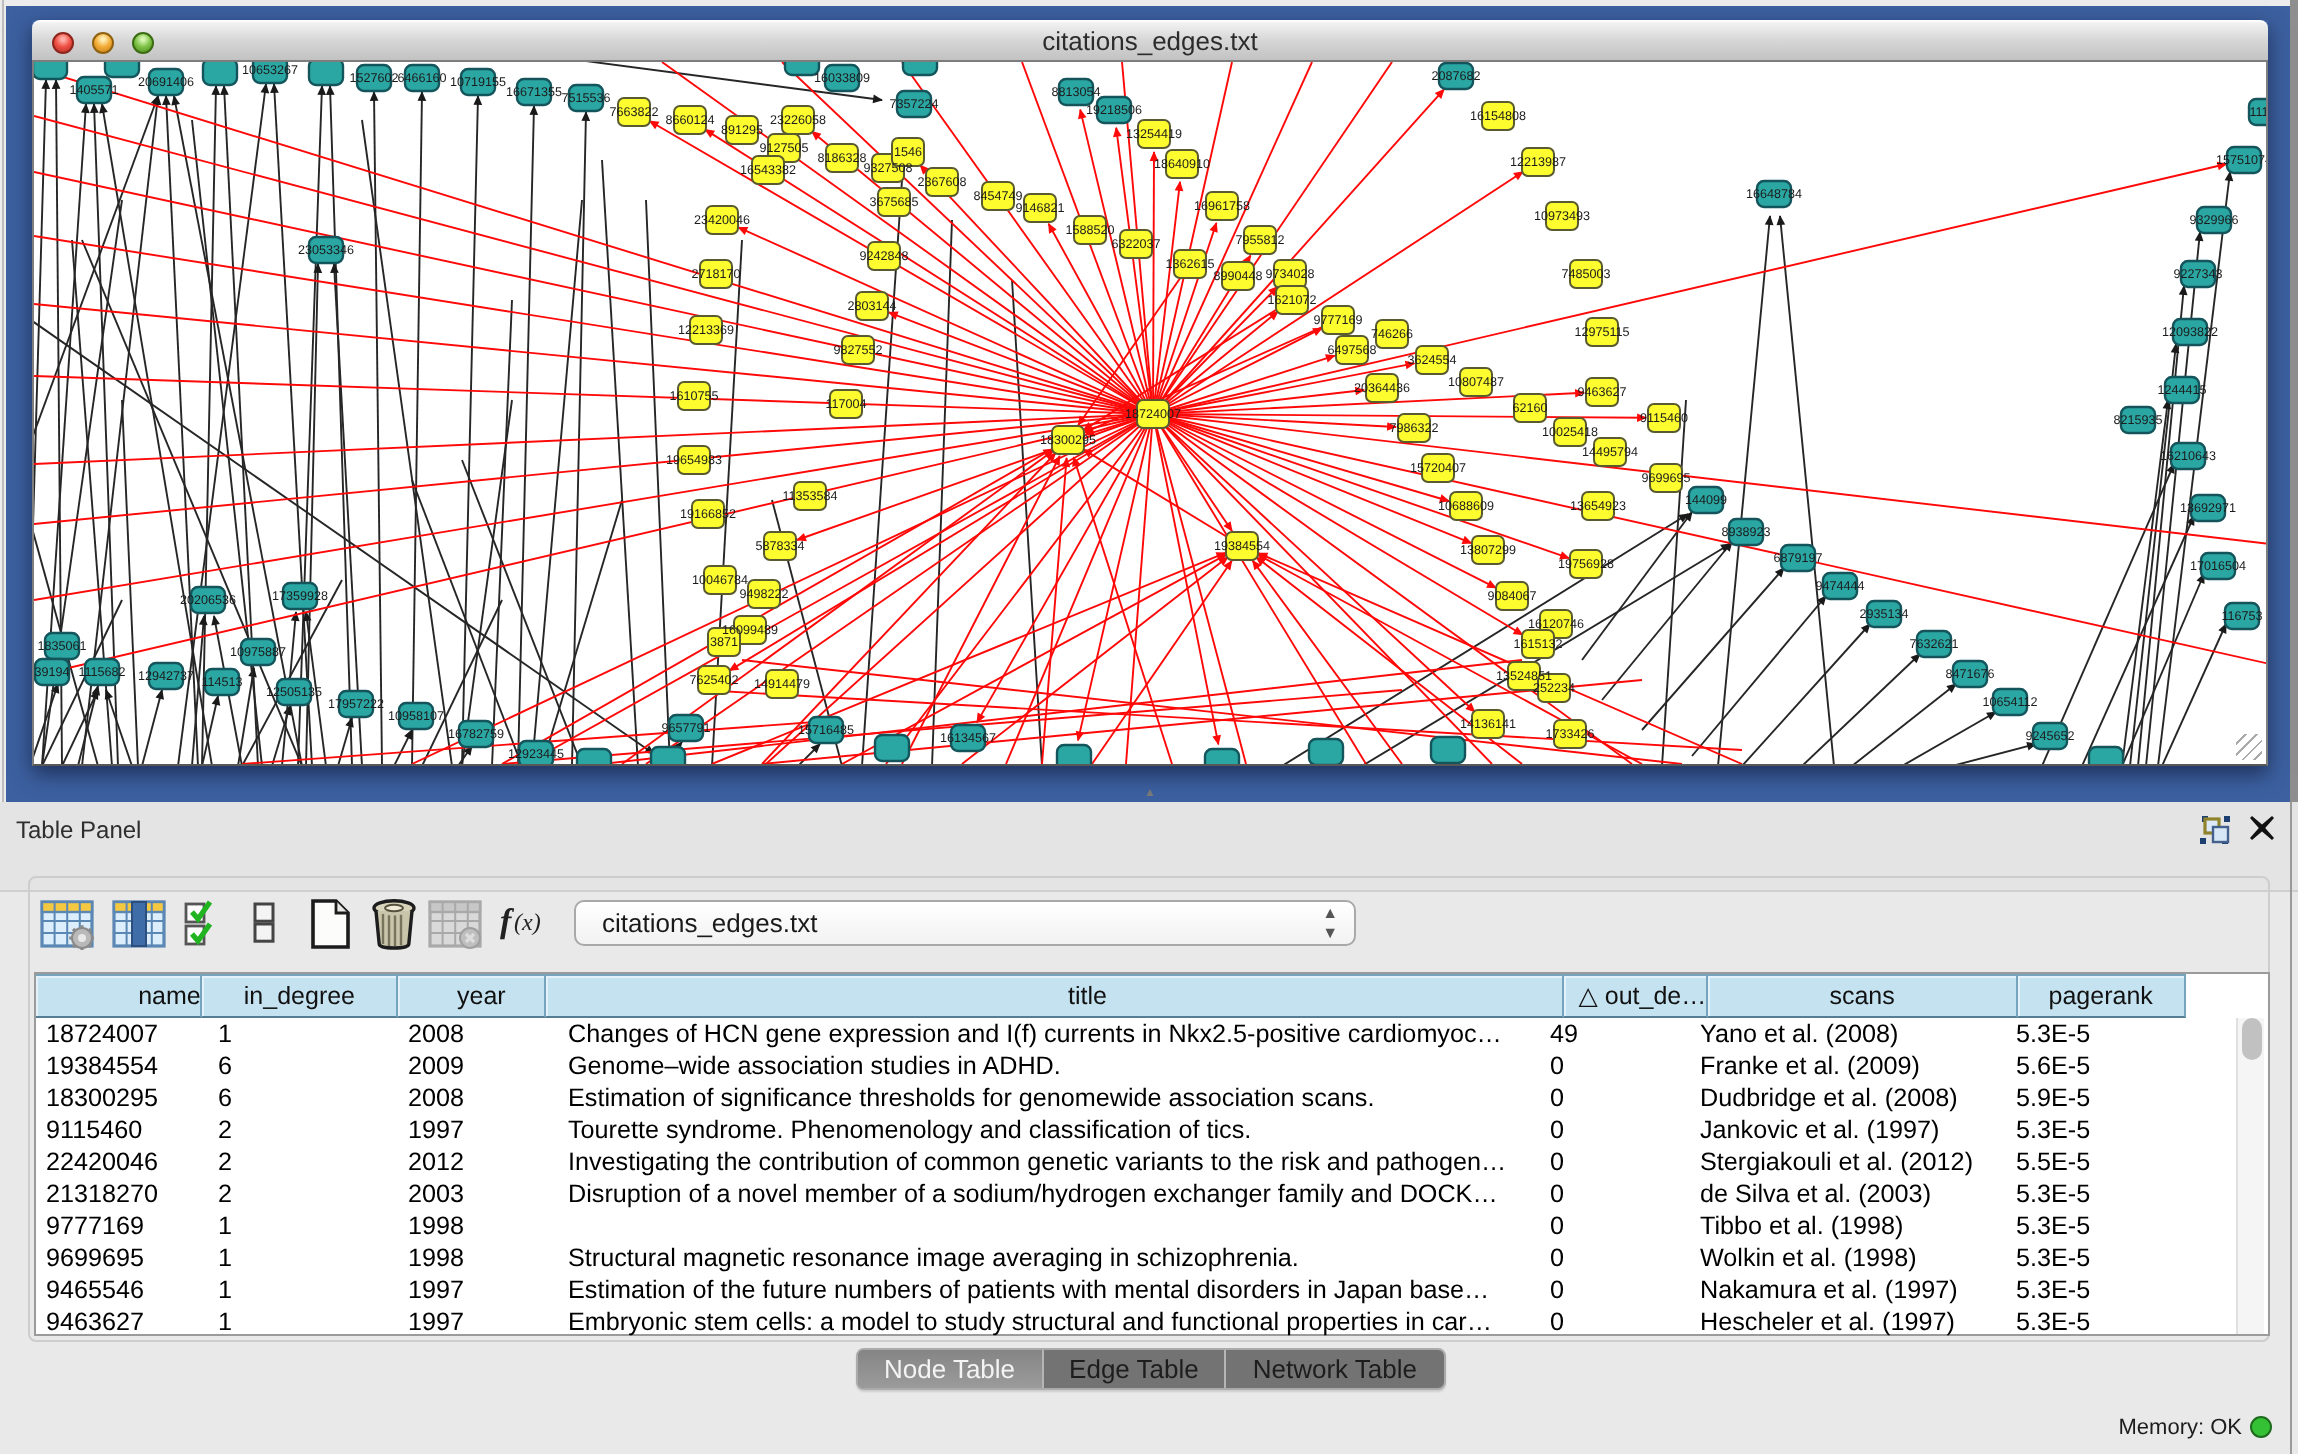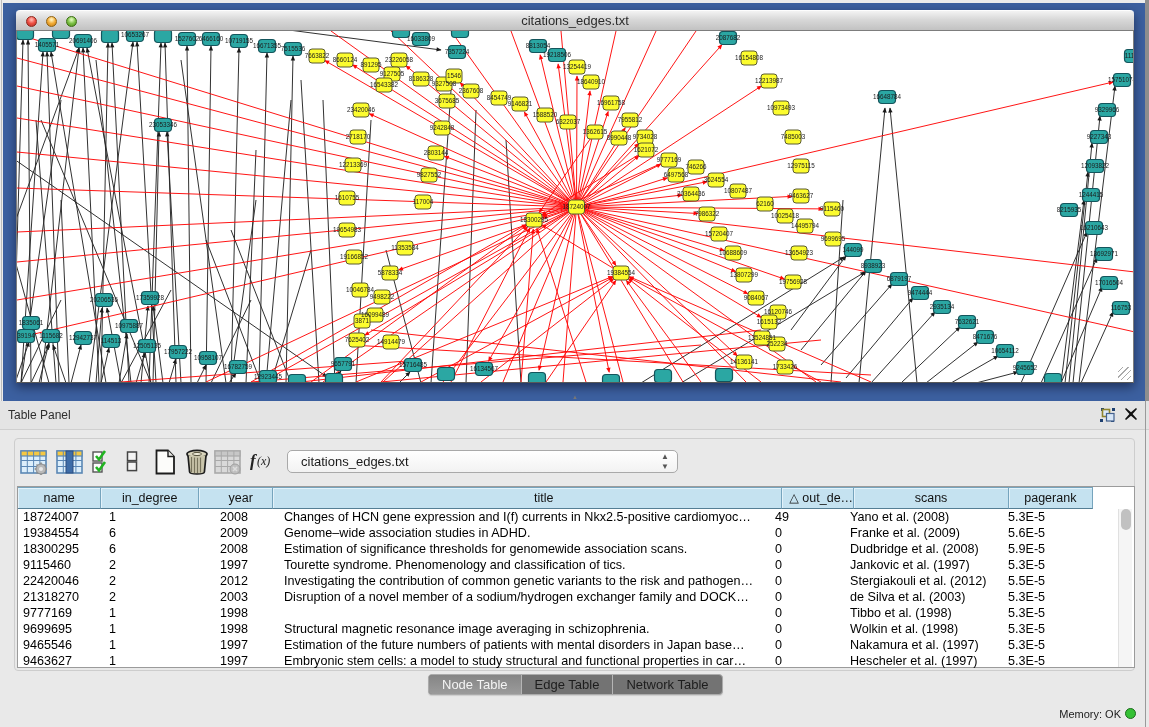--- a/index.html
+++ b/index.html
@@ -26,21 +26,21 @@
 .tl.r { left:10px; background:radial-gradient(circle at 50% 30%, #ffada6 10%, #ee4e42 50%, #b5342b 95%); border:0.5px solid #8e251c;}
 .tl.y { left:30px; background:radial-gradient(circle at 50% 30%, #ffedb3 10%, #f2ab35 50%, #c8821a 95%); border:0.5px solid #8f6110;}
 .tl.g { left:50px; background:radial-gradient(circle at 50% 30%, #d6f5b0 10%, #7cc045 50%, #52921f 95%); border:0.5px solid #3a6c12;}
 #canvas { position:absolute; left:0; top:21px; width:1118px; height:352px; background:#ffffff; overflow:hidden; border-left:1px solid #7e7e7e; border-right:1px solid #7e7e7e; border-bottom:1px solid #585858; }
 #canvas svg { position:absolute; left:0; top:0; }
 #grip { position:absolute; right:2px; bottom:2px; width:13px; height:13px;
   background:repeating-linear-gradient(135deg, transparent 0 3px, #aaa 3px 4px); }
 
 
 #panel { position:absolute; left:0; top:401px; width:1149px; height:326px; background:#e9e9e9; }
-#phead { position:absolute; left:0; top:0; width:1149px; height:29px; background:#e4e4e4;
+#phead { position:absolute; left:0; top:0; width:1149px; height:45px; background:#e4e4e4;
   border-bottom:1px solid #cfcfcf; }
 #phead .t { position:absolute; left:8px; top:7px; font-size:12px; color:#2e2e2e; }
 #phead svg { position:absolute; top:6px; }
 #pline { position:absolute; right:3px; top:0; width:1px; height:326px; background:#9a9a9a; }
 #group { position:absolute; left:14px; top:37px; width:1121px; height:233px;
   border:1px solid #cdcdcd; border-radius:4px; }
 
 
 #toolbar { position:absolute; left:18px; top:48px; height:30px; }
 #toolbar svg { position:absolute; top:0; }
@@ -50,28 +50,28 @@
 #combo .arr { position:absolute; right:8px; top:1px; font-size:8px; color:#555; line-height:10px; text-align:center; }
 
 
 #tbl { position:absolute; left:17px; top:85px; width:1118px; height:182px;
   background:#ffffff; border:1px solid #9b9b9b; }
 #thead { position:absolute; left:0; top:0; height:22px; width:1075px; display:flex;
   font-size:12.5px; color:#111; }
 #thead span { display:block; height:22px; line-height:21px; text-align:center;
   background:#c5e2f0; border-right:1px solid #76a4bd; border-top:1px solid #76a4bd;
   border-bottom:1px solid #557e94; box-shadow:inset 1px 1px 0 #e3f2fa; }
-#thead .h0 { width:87px; } #thead .h1 { width:102px; } #thead .h2 { width:77px;padding-left:10px; }
+#thead .h0 { width:87px;text-align:right; } #thead .h1 { width:102px; } #thead .h2 { width:77px;padding-left:10px; }
 #thead .h3 { width:530px;padding-left:33px; } #thead .h4 { width:75px; text-align:left; padding-left:7px;}
 #thead .h5 { width:161px; } #thead .h6 { width:88px; }
 #tbody { position:absolute; left:0; top:22px; width:1100px; font-size:12.6px; color:#000; }
 .tr { position:relative; height:16px; line-height:16px; white-space:nowrap; }
 .tr span { position:absolute; top:0; display:block; overflow:hidden; }
 .c0 { left:5px; width:80px; } .c1 { left:91px; width:90px; }
-.c2 { left:186px; width:75px;margin-left:16px; } .c3 { left:266px; width:492px; }
+.c2 { left:186px; width:75px; } .c3 { left:266px; width:492px; }
 .c4 { left:757px; width:70px; } .c5 { left:832px; width:170px; }
 .c6 { left:990px; width:90px; }
 #vscroll { position:absolute; right:2px; top:22px; width:14px; height:158px; background:#f5f5f5; border-left:1px solid #e0e0e0;}
 #vscroll .thumb { position:absolute; left:2px; top:0px; width:10px; height:21px; background:#c1c1c1; border-radius:5px; }
 
 
 #tabs { position:absolute; left:428px; top:273px; height:21px; display:flex;
   font-size:13px; border:1px solid #ababab; border-radius:4px; background:#737373;
   box-shadow:0 1px 1px rgba(0,0,0,0.12); }
 #tabs .seg { height:19px; line-height:19px; padding:0 13px; color:#1d1d1d; }

